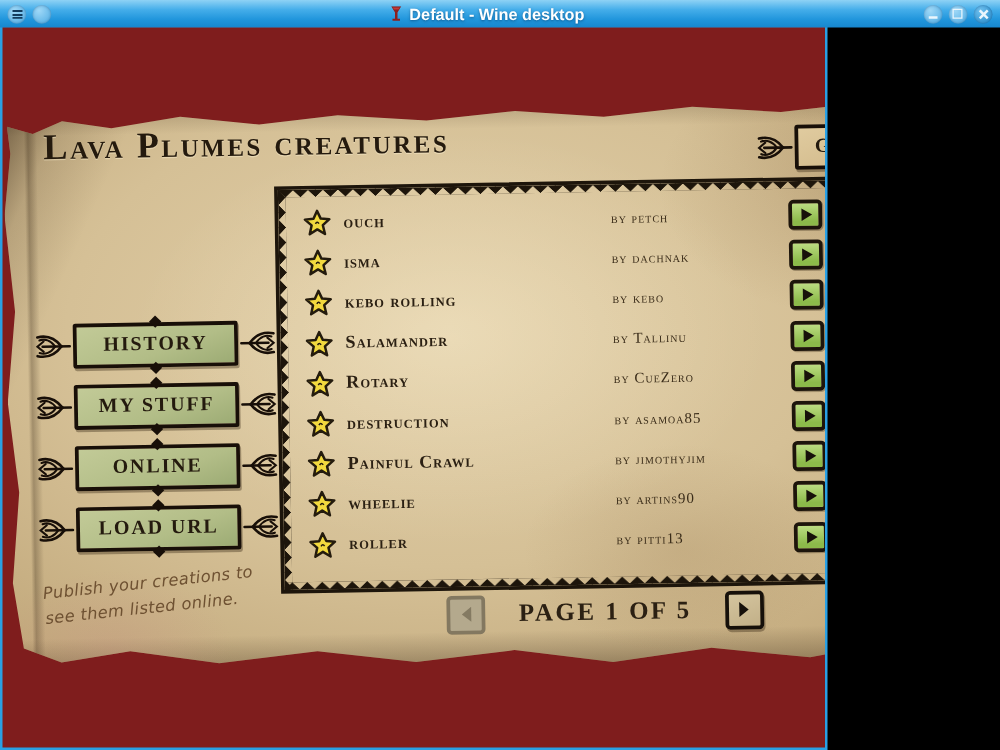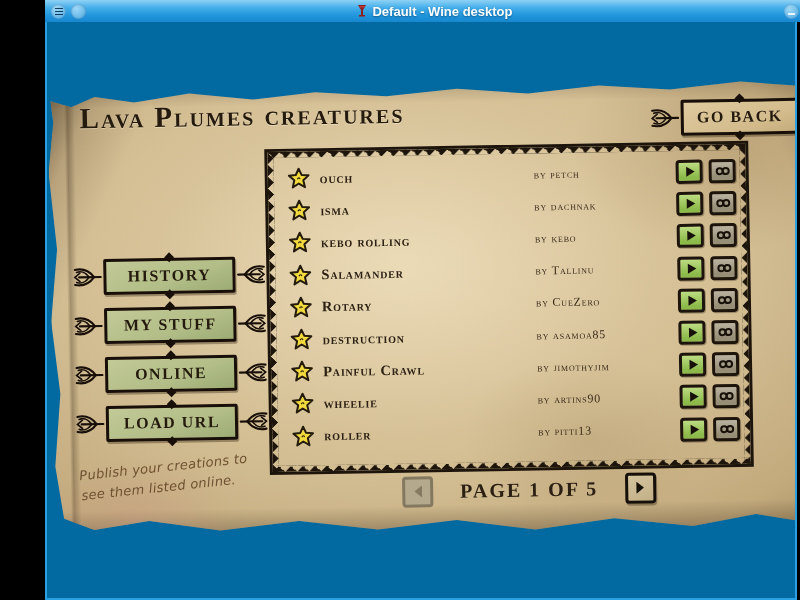--- a/index.html
+++ b/index.html
@@ -1,36 +1,36 @@
 <!DOCTYPE html>
 <html><head>
 <meta charset="utf-8">
 <style>
   html,body{margin:0;padding:0;background:#000;}
   body{width:800px;height:600px;overflow:hidden;font-family:"Liberation Serif","DejaVu Serif",serif;}
-  .window{position:relative;width:752px;height:600px;background:#29a0e4;margin-left:45px;}
+  .window{position:relative;width:662px;height:600px;background:#29a0e4;}
   
   .titlebar{position:absolute;left:0;top:0;width:800px;height:22px;
     background:linear-gradient(180deg,#8ed2f5 0%,#45aeea 35%,#2196dc 70%,#1787cf 100%);
     display:flex;align-items:center;justify-content:space-between;}
   .tb-left,.tb-right{display:flex;align-items:center;gap:5px;padding:0 6px;}
   .tb-btn{width:15px;height:15px;border-radius:50%;background:radial-gradient(circle at 35% 30%,#9fd8f7,#4aa9e2);
     display:flex;align-items:center;justify-content:center;box-shadow:inset 0 0 2px rgba(0,40,80,.4);}
   .tb-btn.close{background:radial-gradient(circle at 35% 30%,#6fc0ee,#1f86c8);}
   .menu-lines{width:8px;height:7px;background:repeating-linear-gradient(180deg,#123c5e 0 1.5px,transparent 1.5px 3px);}
   .glyph-min{width:7px;height:2px;background:#eaf6fd;margin-top:5px;}
   .glyph-max{width:6px;height:6px;border:1.5px solid #eaf6fd;}
   .glyph-x{position:relative;width:9px;height:9px;}
   .glyph-x::before,.glyph-x::after{content:"";position:absolute;left:4px;top:0;width:1.8px;height:9px;background:#eaf6fd;}
   .glyph-x::before{transform:rotate(45deg);} .glyph-x::after{transform:rotate(-45deg);}
   .tb-title{display:flex;align-items:center;gap:5px;color:#fff;
     font-family:"Liberation Sans","DejaVu Sans",sans-serif;font-weight:bold;font-size:13px;
     text-shadow:0 1px 2px rgba(0,40,80,.5);}
   
-  .desktop{position:absolute;left:2px;top:22px;right:2px;bottom:2px;background:#0369a1;overflow:hidden;}
+  .desktop{position:absolute;left:2px;top:22px;right:2px;bottom:2px;background:#7f1d1d;overflow:hidden;}
   
   .paper{position:absolute;left:4px;top:58px;width:788px;height:452px;transform:rotate(-1deg);
     background:
       radial-gradient(140px 90px at 10% 96%, rgba(196,140,128,.28), transparent 70%),
       radial-gradient(220px 150px at 86% 16%, rgba(120,85,45,.20), transparent 70%),
       radial-gradient(180px 120px at 68% 80%, rgba(120,85,45,.14), transparent 70%),
       radial-gradient(340px 220px at 45% 42%, rgba(255,246,218,.30), transparent 75%),
       linear-gradient(90deg, transparent 2.1%, rgba(50,35,18,.30) 2.5%, transparent 3.4%),
       linear-gradient(115deg, rgba(40,25,12,.55) 0%, rgba(40,25,12,.14) 5%, transparent 11%),
       linear-gradient(245deg, rgba(40,25,12,.30) 0%, transparent 9%),

